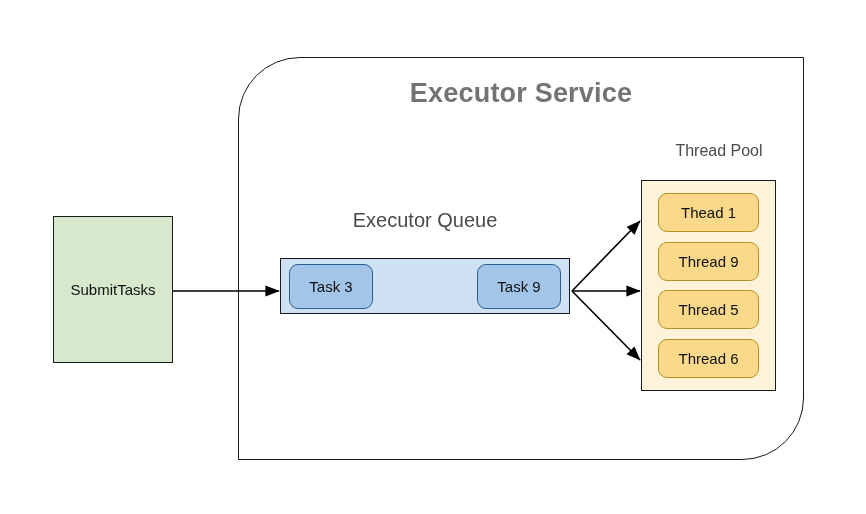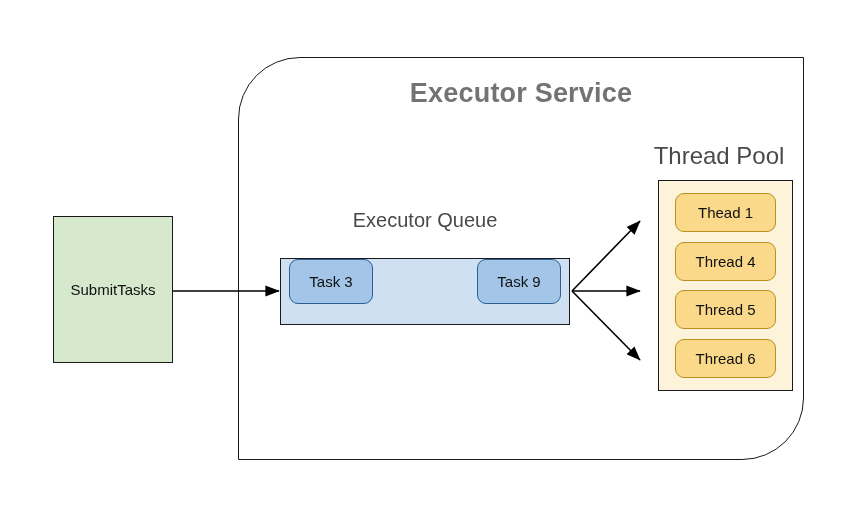--- a/index.html
+++ b/index.html
@@ -77,25 +77,26 @@
     text-align: center;
     font-size: 20px;
     color: #4a4a4a;
     white-space: nowrap;
   }
   .queue-box {
     position: absolute;
     left: 280px;
     top: 258px;
     width: 290px;
-    height: 67px;
+    height: 56px;
     background: #cee0f2;
     border: 1.4px solid #1a1a1a;
     box-sizing: border-box;
     display: flex;
+    align-items: center;
     justify-content: space-between;
     padding: 0 8px;
   }
   .task-tile {
     width: 84px;
     height: 45px;
     background: #a3c6e8;
     border: 1.3px solid #2b5f92;
     border-radius: 9px;
     box-sizing: border-box;
@@ -106,27 +107,27 @@
     color: #101010;
   }
 
   
   .pool-label {
     position: absolute;
     left: 612px;
     top: 142px;
     width: 214px;
     text-align: center;
-    font-size: 24px;
+    font-size: 16px;
     color: #4a4a4a;
     white-space: nowrap;
   }
   .pool-box {
     position: absolute;
-    left: 658px;
+    left: 641px;
     top: 180px;
     width: 135px;
     height: 211px;
     background: #fdf3db;
     border: 1.4px solid #1a1a1a;
     box-sizing: border-box;
     display: flex;
     flex-direction: column;
     align-items: center;
     justify-content: space-around;
@@ -171,21 +172,21 @@
 
   <div class="queue-label">Executor Queue</div>
   <div class="queue-box">
     <div class="task-tile">Task 3</div>
     <div class="task-tile">Task 9</div>
   </div>
 
   <div class="pool-label">Thread Pool</div>
   <div class="pool-box">
     <div class="thread-tile">Thead 1</div>
-    <div class="thread-tile">Thread 4</div>
+    <div class="thread-tile">Thread 9</div>
     <div class="thread-tile">Thread 5</div>
     <div class="thread-tile">Thread 6</div>
   </div>
 
   <svg class="connectors" viewBox="0 0 866 514" xmlns="http://www.w3.org/2000/svg">
     <defs>
       <marker id="arrowhead" markerWidth="9" markerHeight="7" refX="8.5" refY="3.5" orient="auto" markerUnits="strokeWidth">
         <polygon points="0 0, 9 3.5, 0 7" fill="#000000"></polygon>
       </marker>
     </defs>

